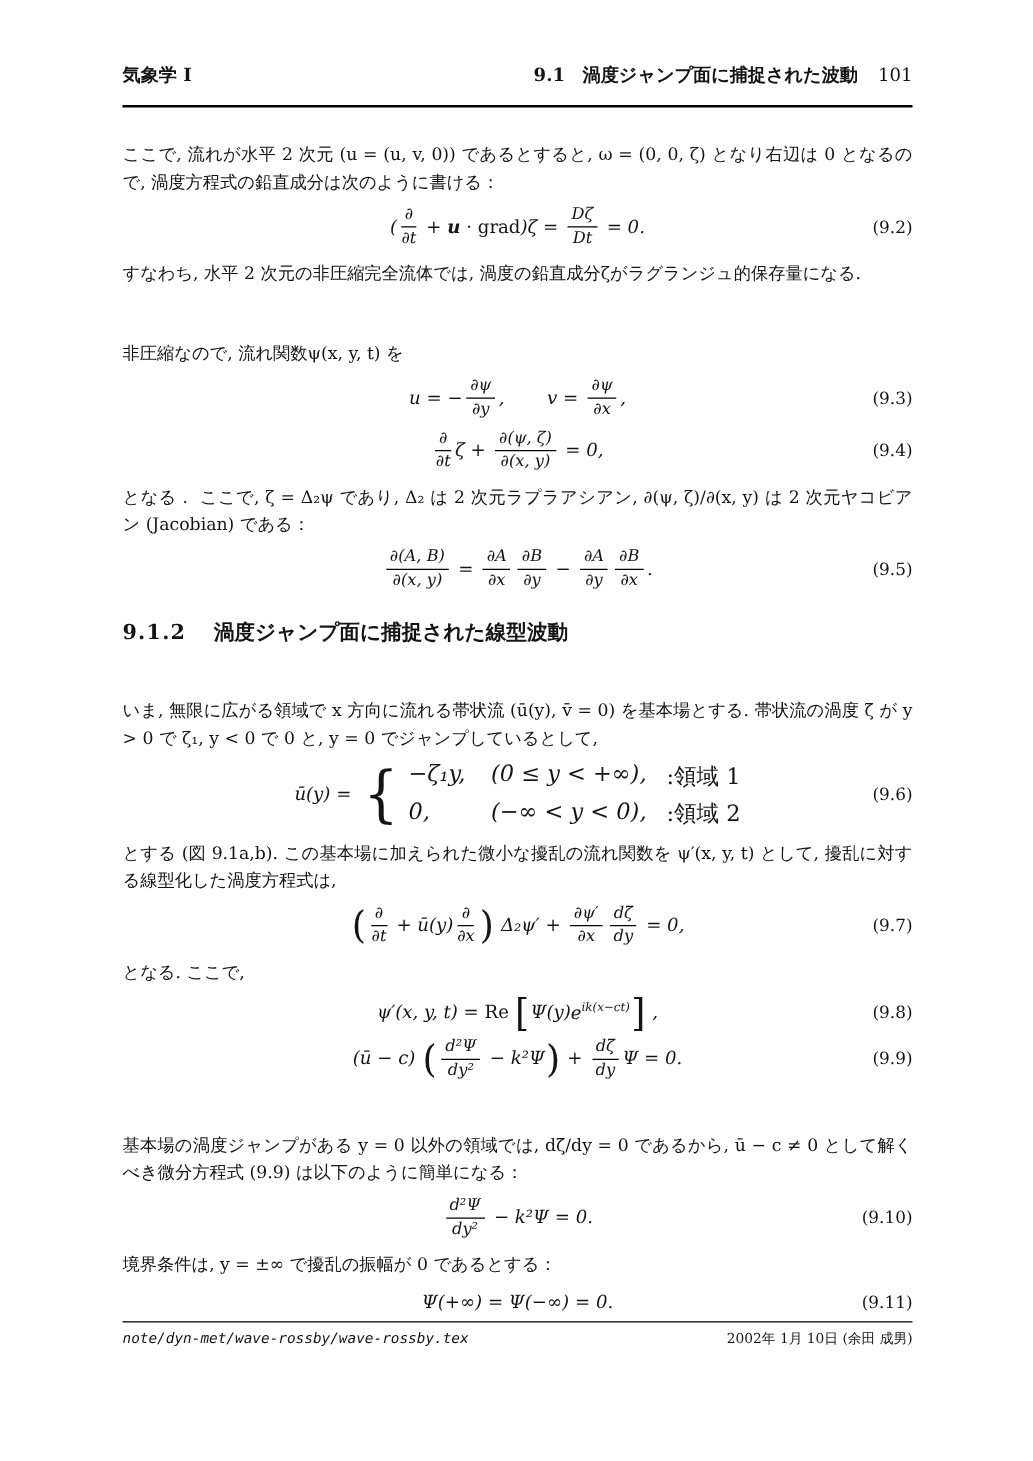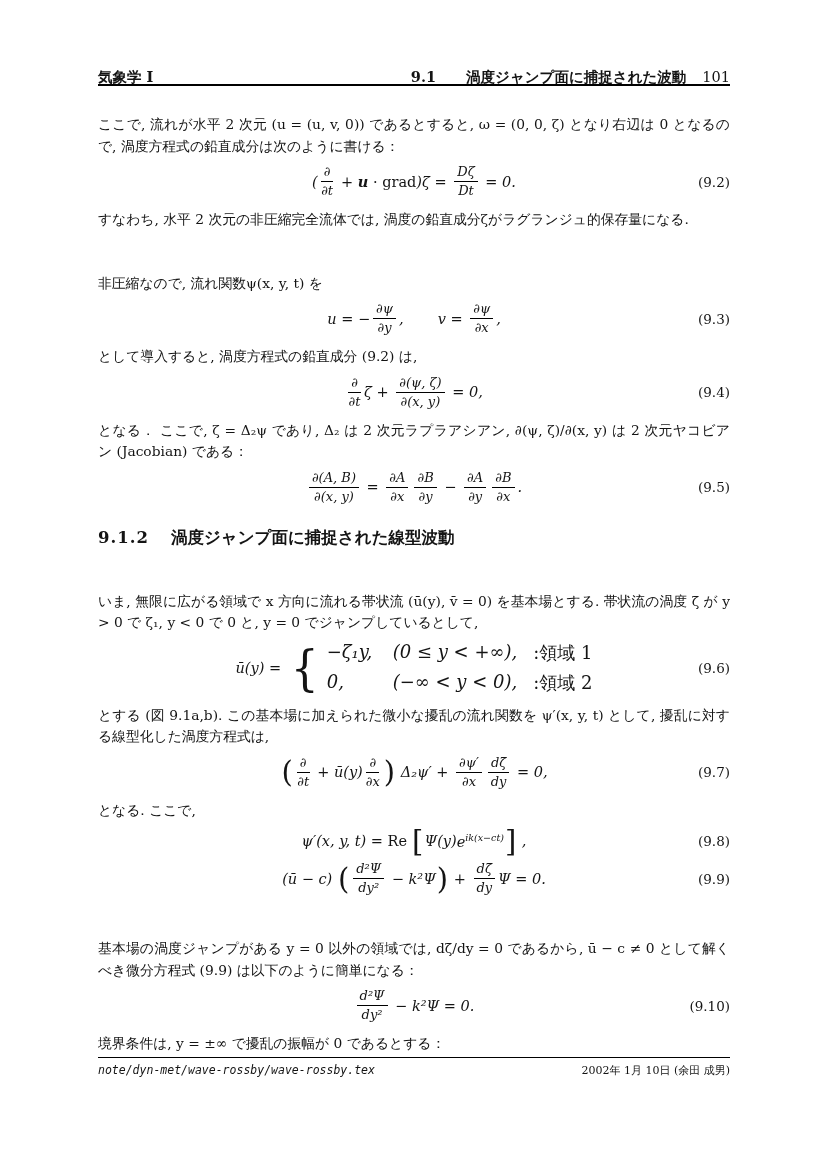--- a/index.html
+++ b/index.html
@@ -2,24 +2,24 @@
 <html><head>
 <meta charset="utf-8">
 <style>
   html,body{margin:0;padding:0;background:#ffffff;}
   .page{
     position:relative;width:826px;height:1169px;background:#ffffff;
     font-family:"DejaVu Serif","Liberation Serif",serif;color:#141414;
     overflow:hidden;margin:0 auto;
   }
   
-  .header{position:absolute;left:98px;right:96px;top:68px;display:flex;
+  .header{position:absolute;left:98px;right:96px;top:51px;display:flex;
     justify-content:space-between;align-items:flex-start;font-size:14.5px;font-weight:bold;}
   .header-right{display:flex;align-items:baseline;}
-  .header-secnum{margin-right:30px;}
+  .header-secnum{margin-right:14px;}
   .header-pagenum{font-weight:normal;margin-left:16px;}
   .header-rule{position:absolute;left:98px;right:96px;top:84px;border-top:2px solid #000;}
   
   .footer-rule{position:absolute;left:98px;right:96px;top:1057px;border-top:1px solid #000;}
   .footer{position:absolute;left:98px;right:96px;top:1063px;display:flex;
     justify-content:space-between;align-items:baseline;}
   .footer-left{font-family:"DejaVu Sans Mono","Liberation Mono",monospace;font-size:11.5px;font-style:italic;}
   .footer-right{font-size:11px;}
   
   .doc{position:absolute;left:98px;right:96px;top:104px;bottom:114px;overflow:hidden;}
@@ -71,21 +71,20 @@
       <div class="eq">
         <span class="eq-body"><span class="mi">(</span><span class="frac"><span class="fn">∂</span><span class="fd">∂t</span></span><span class="mi"> + </span><span class="mbi">u</span><span class="mr"> · grad</span><span class="mi">)ζ = </span><span class="frac"><span class="fn">Dζ</span><span class="fd">Dt</span></span><span class="mi"> = 0.</span></span>
         <span class="eq-num">(9.2)</span>
       </div>
       <div class="p">すなわち, 水平 2 次元の非圧縮完全流体では, 渦度の鉛直成分ζがラグランジュ的保存量になる.</div>
       <div class="p wide">非圧縮なので, 流れ関数ψ(x, y, t) を</div>
       <div class="eq">
         <span class="eq-body"><span class="mi">u = −</span><span class="frac"><span class="fn">∂ψ</span><span class="fd">∂y</span></span><span class="mi">,</span><span class="gap" style="width: 34px;"></span><span class="mi">v = </span><span class="frac"><span class="fn">∂ψ</span><span class="fd">∂x</span></span><span class="mi">,</span></span>
         <span class="eq-num">(9.3)</span>
       </div>
-      <div class="p">として導入すると, 渦度方程式の鉛直成分 (9.2) は,</div>
       <div class="eq">
         <span class="eq-body"><span class="frac"><span class="fn">∂</span><span class="fd">∂t</span></span><span class="mi">ζ + </span><span class="frac"><span class="fn">∂(ψ, ζ)</span><span class="fd">∂(x, y)</span></span><span class="mi"> = 0,</span></span>
         <span class="eq-num">(9.4)</span>
       </div>
       <div class="p">となる． ここで, ζ = Δ₂ψ であり, Δ₂ は 2 次元ラプラアシアン, ∂(ψ, ζ)/∂(x, y) は 2 次元ヤコビアン (Jacobian) である：</div>
       <div class="eq">
         <span class="eq-body"><span class="frac"><span class="fn">∂(A, B)</span><span class="fd">∂(x, y)</span></span><span class="mi"> = </span><span class="frac"><span class="fn">∂A</span><span class="fd">∂x</span></span><span class="frac"><span class="fn">∂B</span><span class="fd">∂y</span></span><span class="mi"> − </span><span class="frac"><span class="fn">∂A</span><span class="fd">∂y</span></span><span class="frac"><span class="fn">∂B</span><span class="fd">∂x</span></span><span class="mi">.</span></span>
         <span class="eq-num">(9.5)</span>
       </div>
       <div class="subheading">

